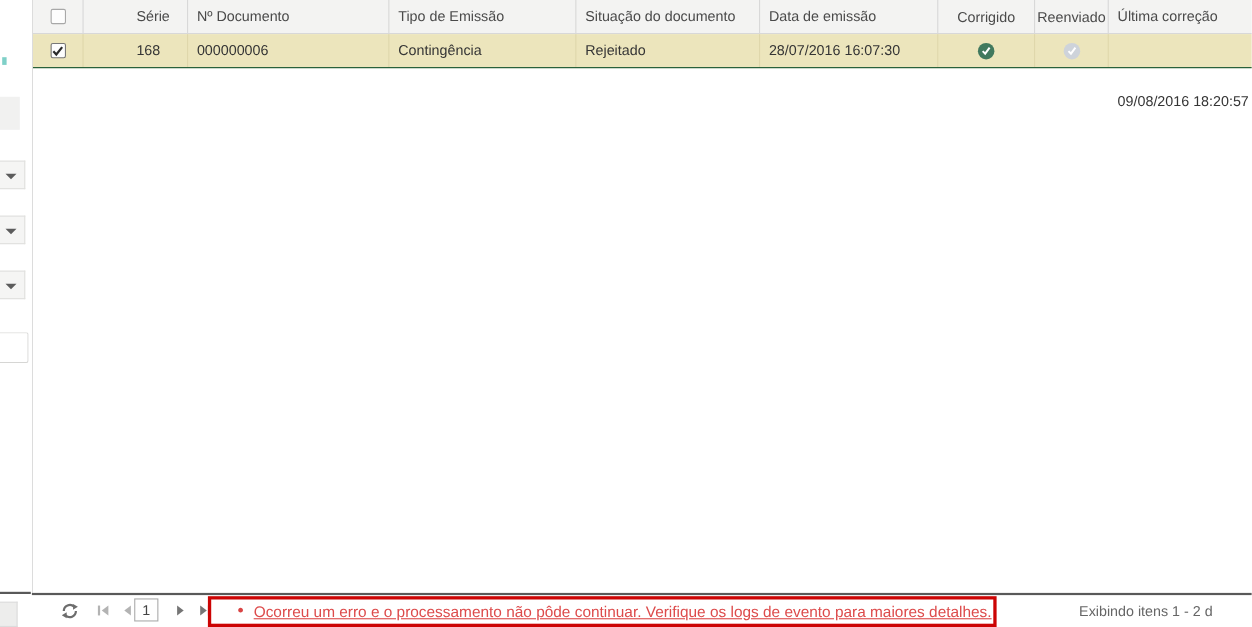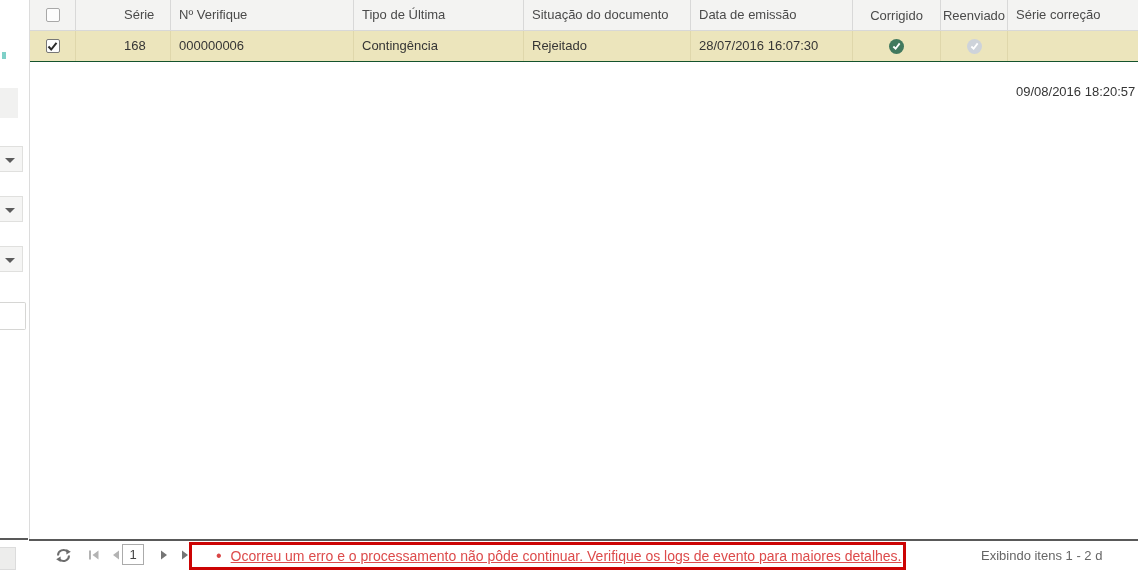--- a/index.html
+++ b/index.html
@@ -64,27 +64,27 @@
 </style>
 </head>
 <body>
 
 <div class="grid">
   <div class="hdr">
     <div class="c w-cb">
       <span class="cb"></span>
     </div>
     <div class="c w-serie">Série</div>
-    <div class="c w-doc">Nº Verifique</div>
-    <div class="c w-tipo">Tipo de Última</div>
+    <div class="c w-doc">Nº Documento</div>
+    <div class="c w-tipo">Tipo de Emissão</div>
     <div class="c w-sit">Situação do documento</div>
     <div class="c w-data">Data de emissão</div>
     <div class="c w-cor">Corrigido</div>
     <div class="c w-ree">Reenviado</div>
-    <div class="c w-ult">Série correção</div>
+    <div class="c w-ult">Última correção</div>
   </div>
 
   <div class="row">
     <div class="c w-cb">
       <span class="cb checked">
         <svg width="11" height="11" viewBox="0 0 11 11">
           <path d="M1.5 5.5 L4.2 8.5 L9.5 1.8" stroke="#2b2b2b" stroke-width="2" fill="none"></path>
         </svg>
       </span>
     </div>

